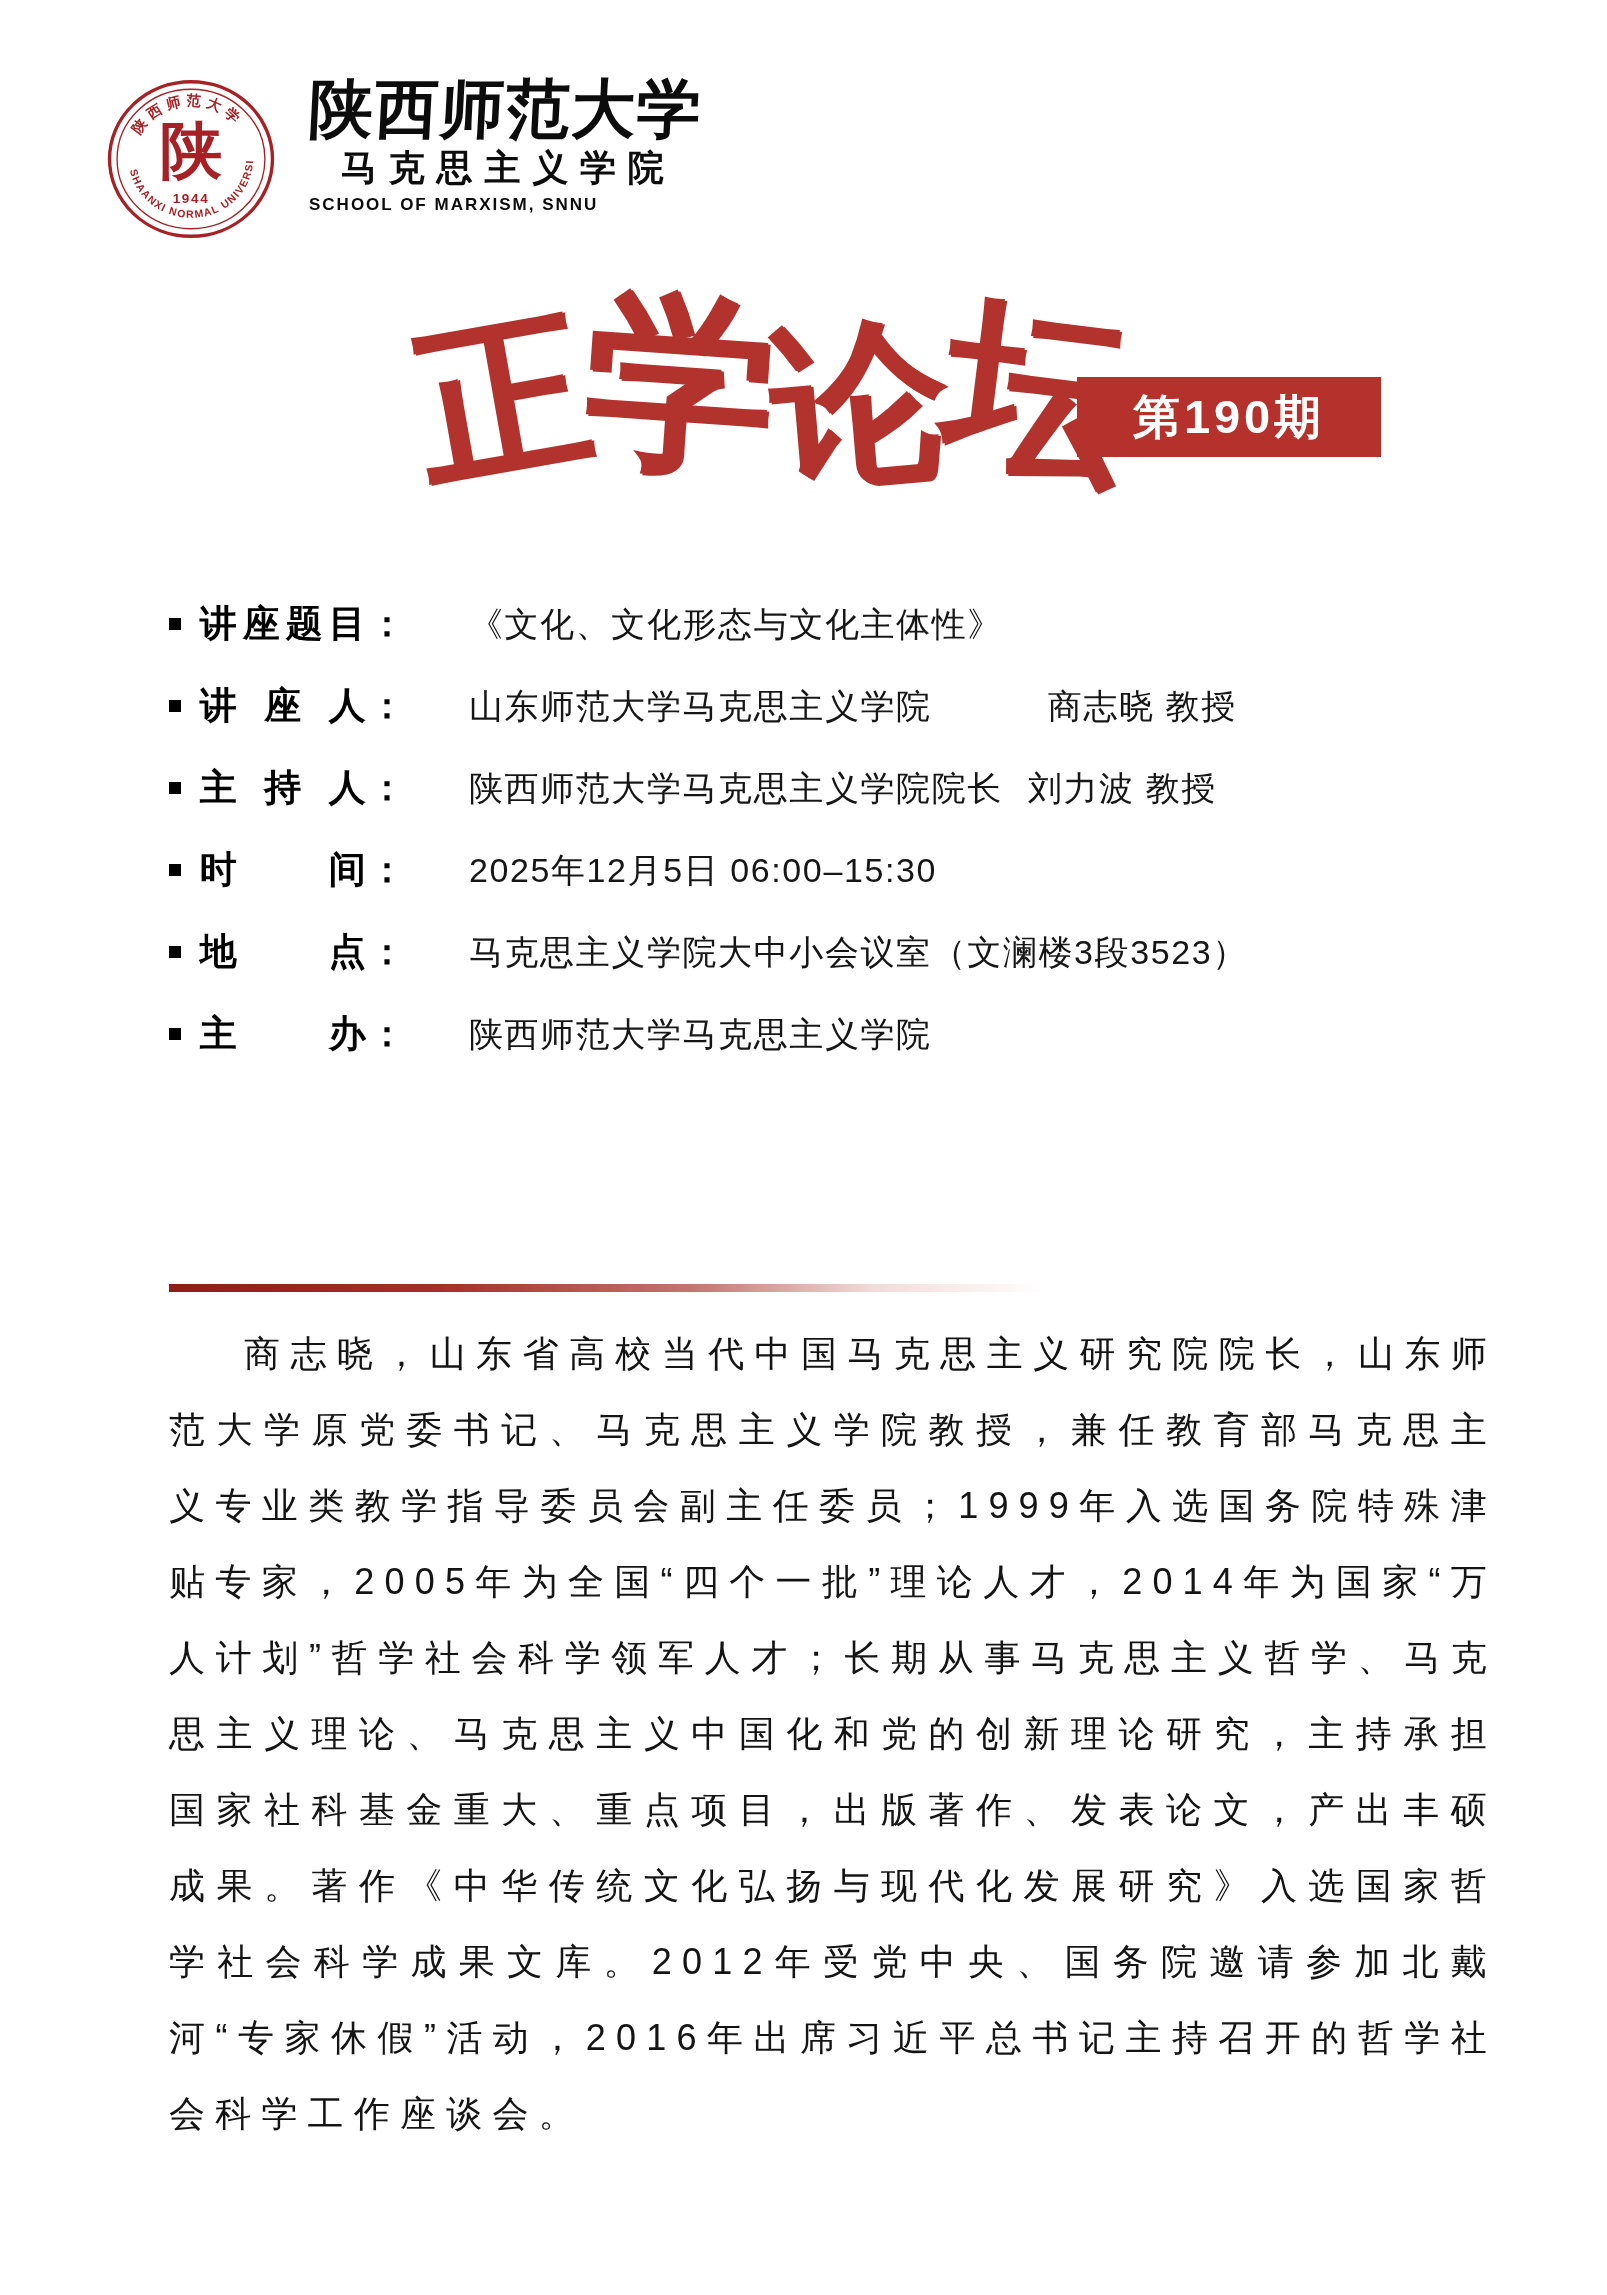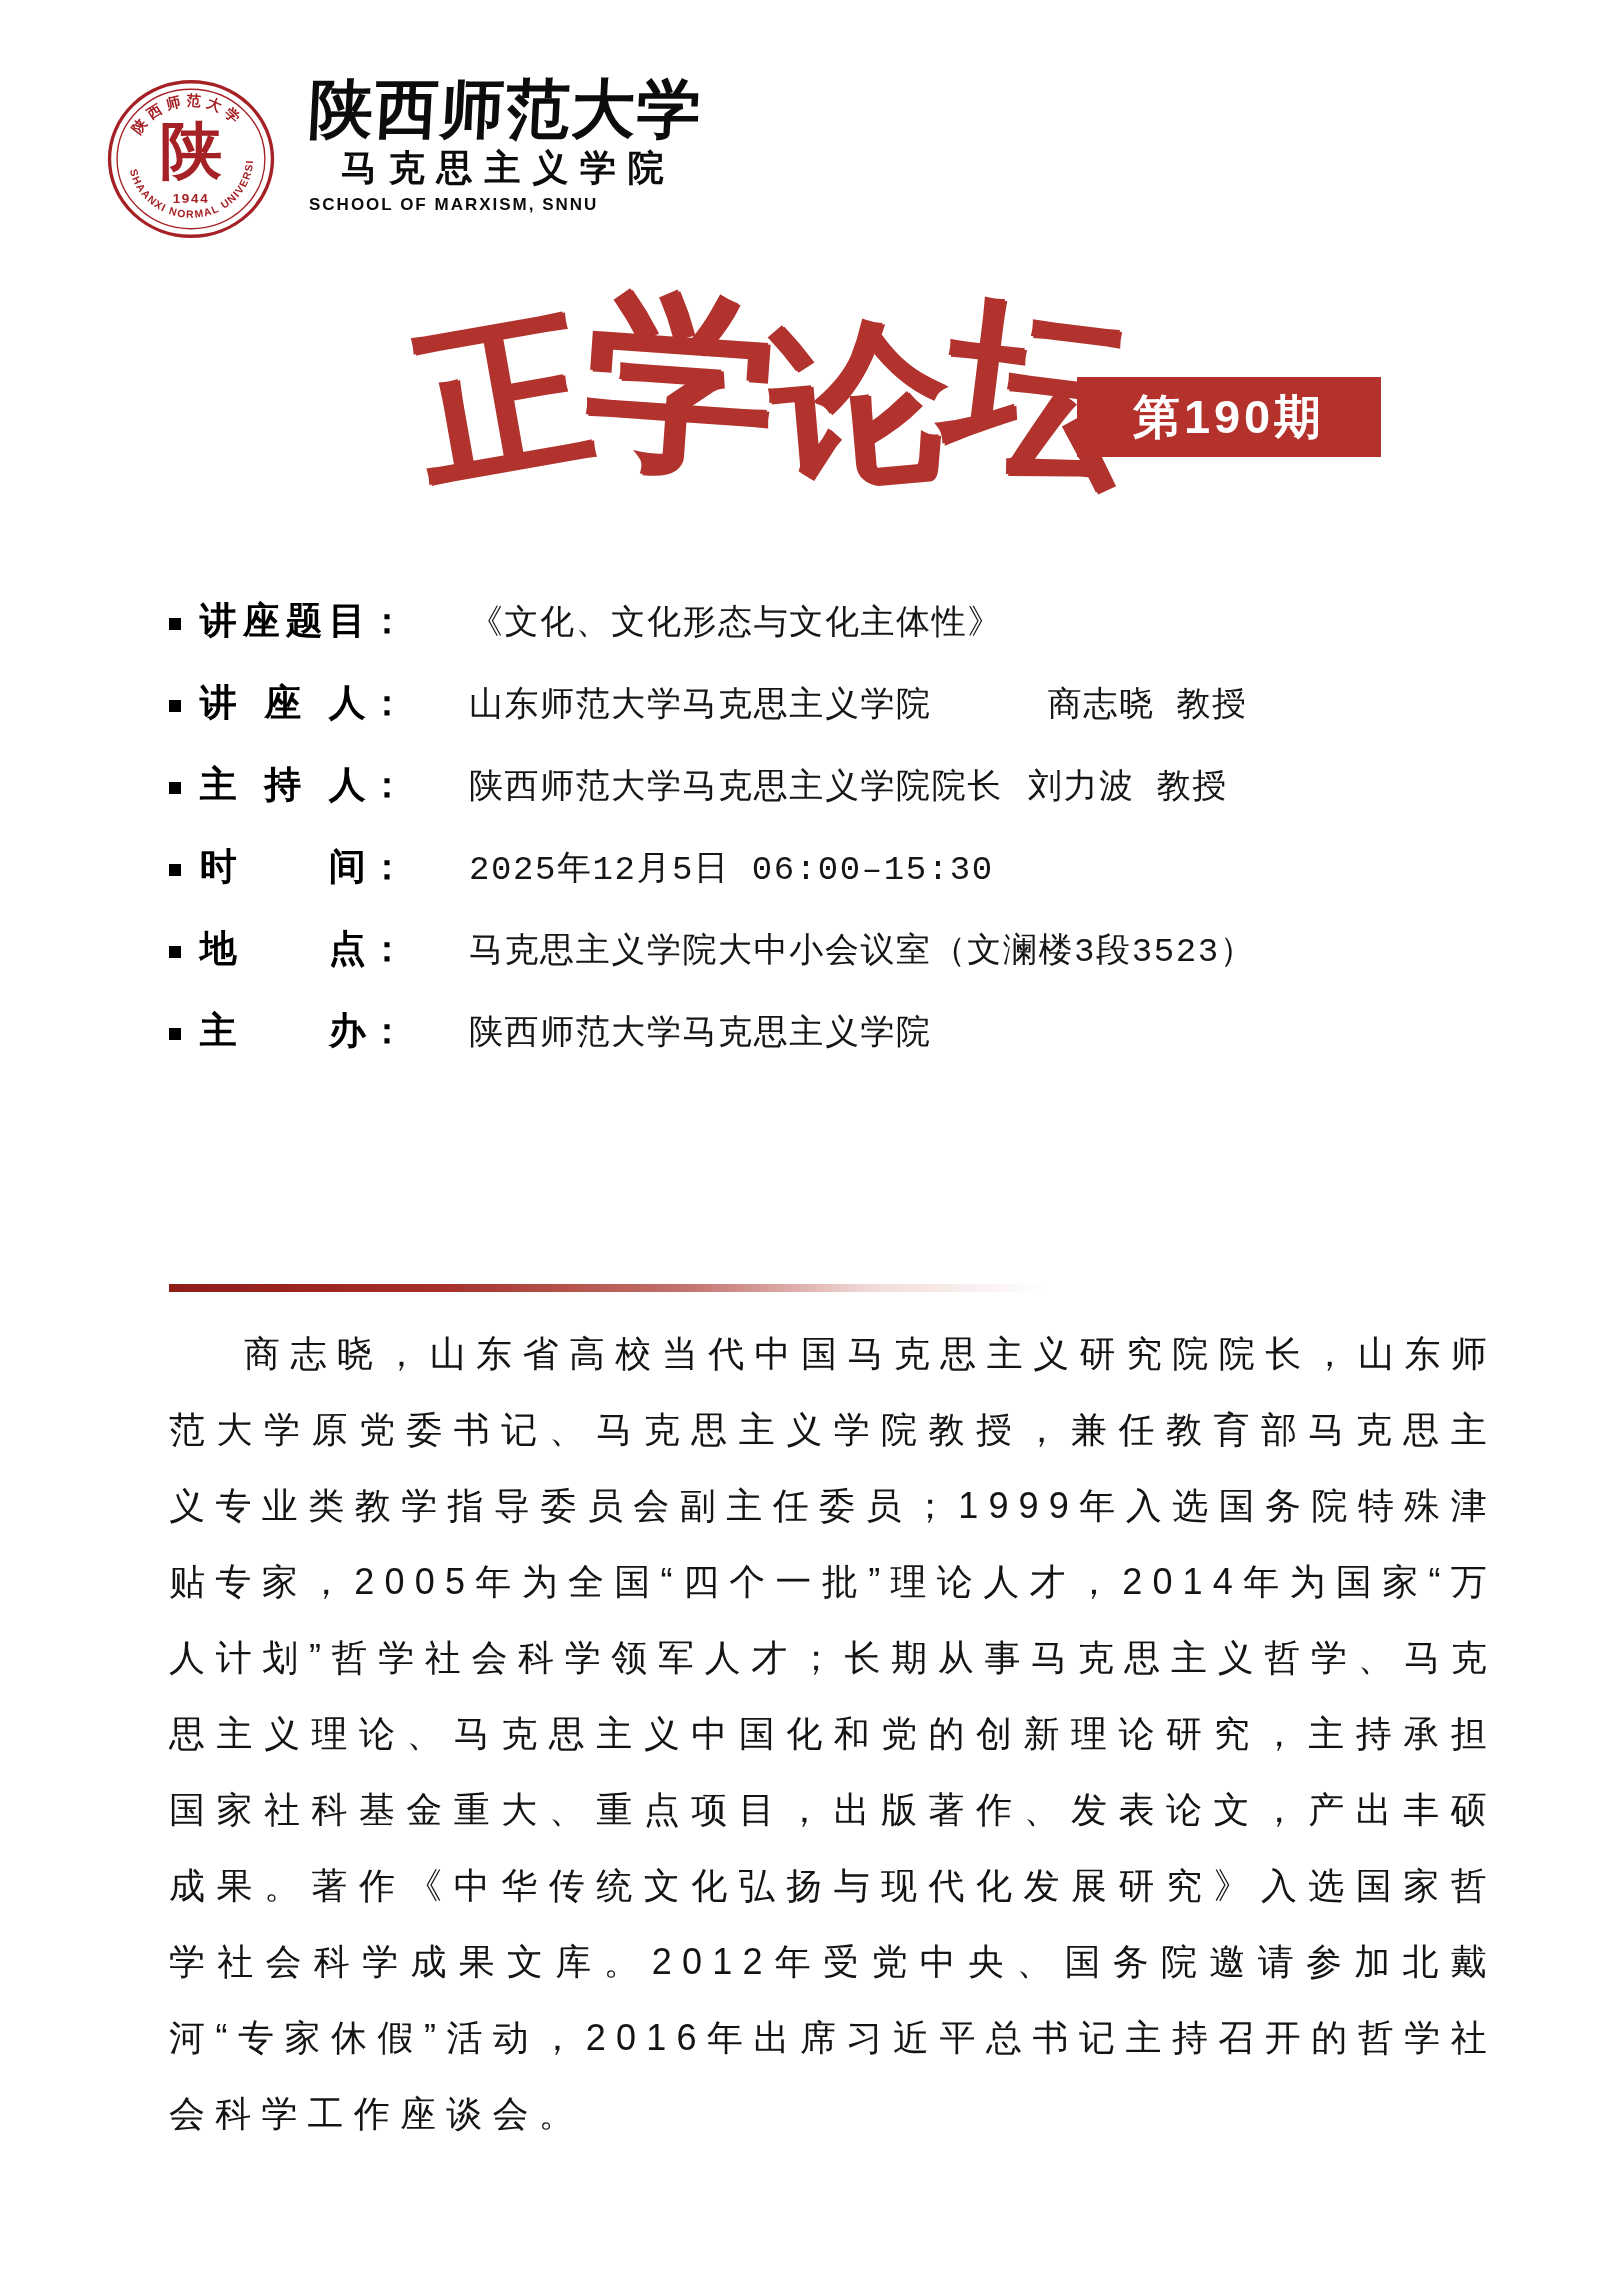--- a/index.html
+++ b/index.html
@@ -55,21 +55,21 @@
   .issue-box{
     position:absolute;left:1077px;top:377px;width:304px;height:80px;
     background:#b5312c;
     display:flex;align-items:center;justify-content:center;
   }
   .issue-box .issue-label{
     color:#ffffff;font-size:47px;font-weight:600;letter-spacing:3.9px;white-space:nowrap;
   }
 
   
-  .details{position:absolute;left:169px;top:600px;width:1350px;font-family:Liberation Mono, monospace;}
+  .details{position:absolute;left:169px;top:600px;width:1350px;}
   .detail-row{display:flex;align-items:center;height:47px;margin-bottom:35px;white-space:nowrap;}
   .bullet{width:11.8px;height:11.8px;background:#000;flex:0 0 auto;margin-top:1.6px;}
   .detail-label{
     display:inline-block;width:166px;margin-left:19px;
     font-weight:900;font-size:37px;color:#000;
     text-align:justify;text-align-last:justify;
     line-height:1;
   }
   .detail-colon{font-weight:900;font-size:36px;color:#000;margin-left:3.1px;line-height:1;}
   .detail-text{font-size:34px;font-weight:400;color:#161616;margin-left:64px;letter-spacing:1.6px;line-height:1;}

